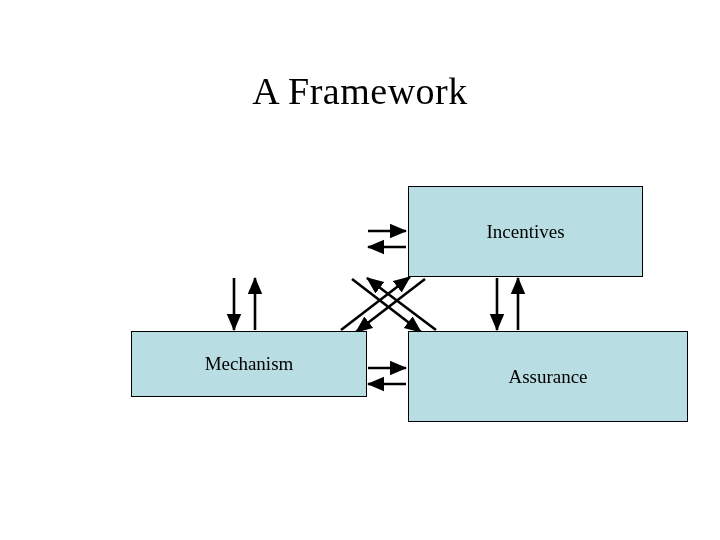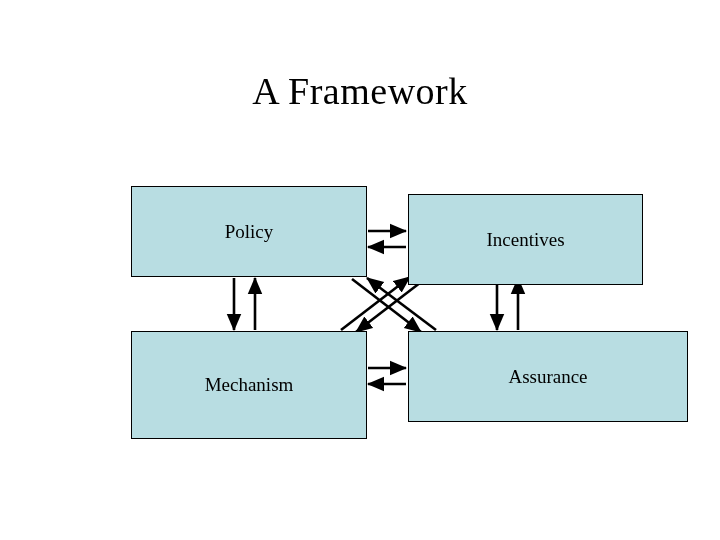--- a/index.html
+++ b/index.html
@@ -34,22 +34,22 @@
     background: #b8dde2;
     border: 1px solid #000000;
     display: flex;
     align-items: center;
     justify-content: center;
     color: #000000;
     font-size: 19px;
     font-family: "Liberation Serif", "DejaVu Serif", serif;
   }
   #box-policy    { left: 131px; top: 186px; width: 236px; height: 91px; }
-  #box-incentives{ left: 408px; top: 194px; width: 235px; height: 91px; }
-  #box-mechanism { left: 131px; top: 331px; width: 236px; height: 108px; }
+  #box-incentives{ left: 408px; top: 186px; width: 235px; height: 91px; }
+  #box-mechanism { left: 131px; top: 331px; width: 236px; height: 66px; }
   #box-assurance { left: 408px; top: 331px; width: 280px; height: 91px; }
 
   #arrow-layer {
     position: absolute;
     left: 0;
     top: 0;
     width: 720px;
     height: 540px;
     pointer-events: none;
   }
@@ -93,23 +93,20 @@
       <line x1="352" y1="279" x2="421" y2="332" marker-end="url(#ah)"></line>
       <line x1="436" y1="330" x2="367" y2="278" marker-end="url(#ah)"></line>
     </g>
 
     <g>
       <line x1="425" y1="279" x2="356" y2="332" marker-end="url(#ah)"></line>
       <line x1="341" y1="330" x2="410" y2="277" marker-end="url(#ah)"></line>
     </g>
   </svg>
 
-  <div id="box-policy" class="node-box">
-    <span>Policy</span>
-  </div>
 
   <div id="box-incentives" class="node-box">
     <span>Incentives</span>
   </div>
 
   <div id="box-mechanism" class="node-box">
     <span>Mechanism</span>
   </div>
 
   <div id="box-assurance" class="node-box">

